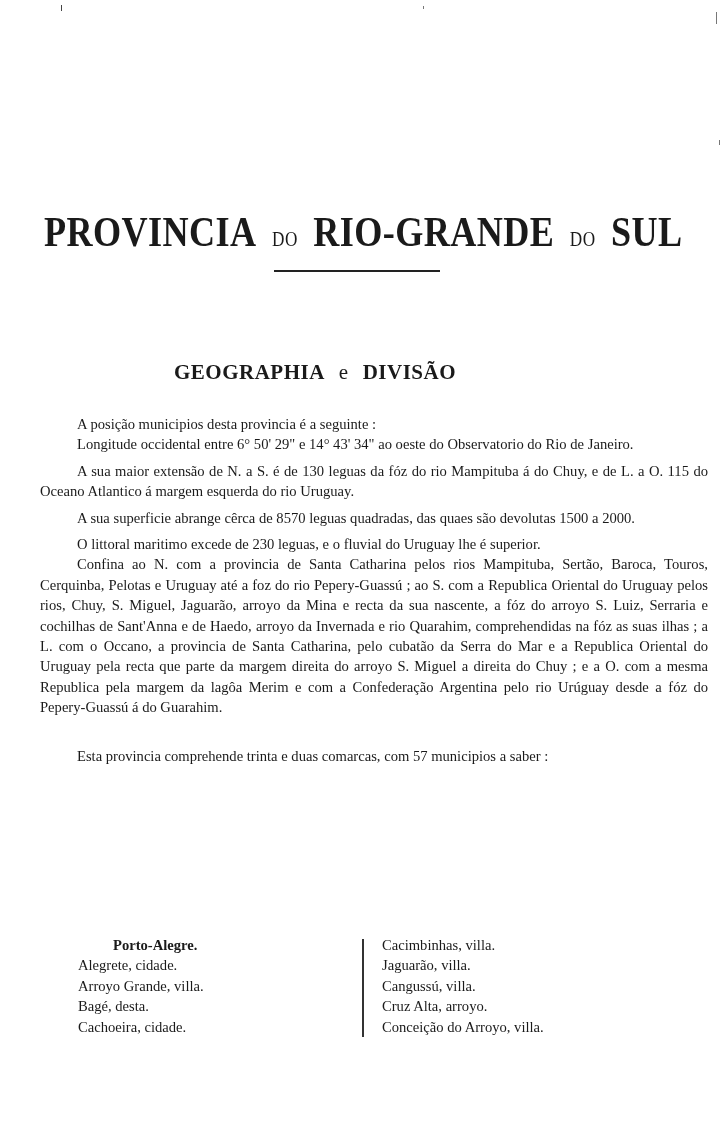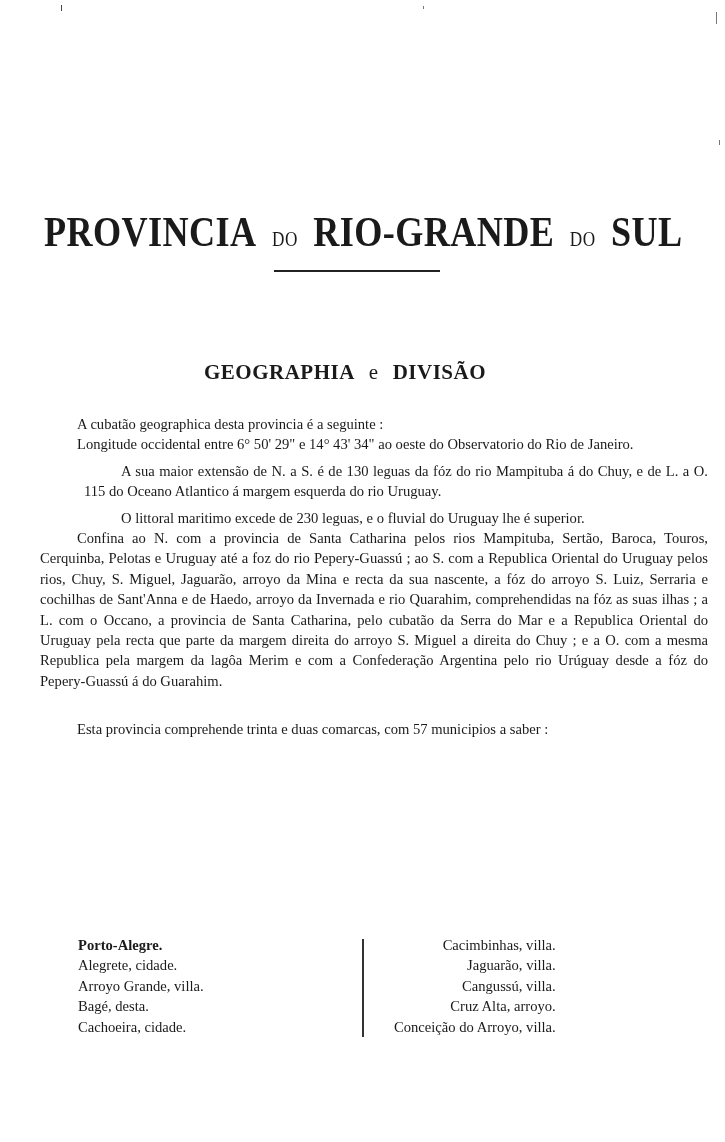--- a/index.html
+++ b/index.html
@@ -13,39 +13,39 @@
     font-size: 42px; letter-spacing: 0.5px; white-space: nowrap;
     transform: scaleX(0.86); transform-origin: left top;
   }
   .title .small { font-size: 20px; font-weight: normal; margin: 0 18px; }
   .title-rule {
     position: absolute; left: 274px; top: 270px; width: 166px; height: 0;
     border-top: 2px solid #222;
   }
   .subtitle {
     position: absolute; left: 0; width: 630px; top: 360px; text-align: center;
-    font-size: 21px; font-weight: bold; letter-spacing: 0.5px; padding-left: 30px;
+    font-size: 21px; font-weight: bold; letter-spacing: 0.5px;
   }
   .subtitle .e { font-weight: normal; margin: 0 14px; }
   .body {
     position: absolute; left: 40px; top: 414px; width: 668px;
     font-size: 14.6px; line-height: 20.4px;
   }
   .body p { margin: 0; text-align: justify; text-indent: 37px; }
-  .body p.gap { margin-top: 6px; margin-left: 44px; }
+  .body p.gap { margin-top: 6px; }
   .body b { font-weight: bold; }
   .muni {
     position: absolute; top: 935px; left: 78px; width: 560px;
     font-size: 14.6px; line-height: 20.4px;
   }
   .col { position: absolute; top: 0; white-space: nowrap; }
   .col.left { left: 0; }
-  .col.right { left: 316px; text-align: right; }
+  .col.right { left: 304px; }
   .col div { height: 20.4px; }
-  .col .bold { font-weight: bold; }
+  .col .bold { font-weight: bold; margin-left: 35px; }
   .divider {
     position: absolute; left: 284px; top: 4px; width: 0; height: 98px;
     border-left: 2px solid #333;
   }
   .speck { position: absolute; background: #777; width: 1px; height: 3px; }
 </style>
 </head>
 <body>
 
 <div>
@@ -53,23 +53,24 @@
   <div class="title">
     <span>PROVINCIA</span><span class="small">DO</span><span>RIO-GRANDE</span><span class="small">DO</span><span>SUL</span>
   </div>
   <div class="title-rule"></div>
 
   <div class="subtitle">
     <span>GEOGRAPHIA</span><span class="e">e</span><span>DIVISÃO</span>
   </div>
 
   <div class="body">
-    <p>A cubatão geographica desta provincia é a seguinte :</p>
+    <p>A posição municipios desta provincia é a seguinte :</p>
     <p>Longitude occidental entre 6° 50' 29" e 14° 43' 34" ao oeste do Observatorio do Rio de Janeiro.</p>
     <p class="gap">A sua maior extensão de N. a S. é de 130 leguas da fóz do rio Mampituba á do Chuy, e de L. a O. 115 do Oceano Atlantico á margem esquerda do rio Uruguay.</p>
+    <p class="gap">A sua superficie abrange cêrca de 8570 leguas quadradas, das quaes são devolutas 1500 a 2000.</p>
     <p class="gap">O littoral maritimo excede de 230 leguas, e o fluvial do Uruguay lhe é superior.</p>
     <p>Confina ao N. com a provincia de Santa Catharina pelos rios Mampituba, Sertão, Baroca, Touros, Cerquinba, Pelotas e Uruguay até a foz do rio Pepery-Guassú ; ao S. com a Republica Oriental do Uruguay pelos rios, Chuy, S. Miguel, Jaguarão, arroyo da Mina e recta da sua nascente, a fóz do arroyo S. Luiz, Serraria e cochilhas de Sant'Anna e de Haedo, arroyo da Invernada e rio Quarahim, comprehendidas na fóz as suas ilhas ; a L. com o Occano, a provincia de Santa Catharina, pelo cubatão da Serra do Mar e a Republica Oriental do Uruguay pela recta que parte da margem direita do arroyo S. Miguel a direita do Chuy ; e a O. com a mesma Republica pela margem da lagôa Merim e com a Confederação Argentina pelo rio Urúguay desde a fóz do Pepery-Guassú á do Guarahim.</p>
     <p style="margin-top:28px">Esta provincia comprehende trinta e duas comarcas, com 57 municipios a saber :</p>
   </div>
 
   <div class="muni">
     <div class="col left">
       <div class="bold">Porto-Alegre.</div>
       <div>Alegrete, cidade.</div>
       <div>Arroyo Grande, villa.</div>

